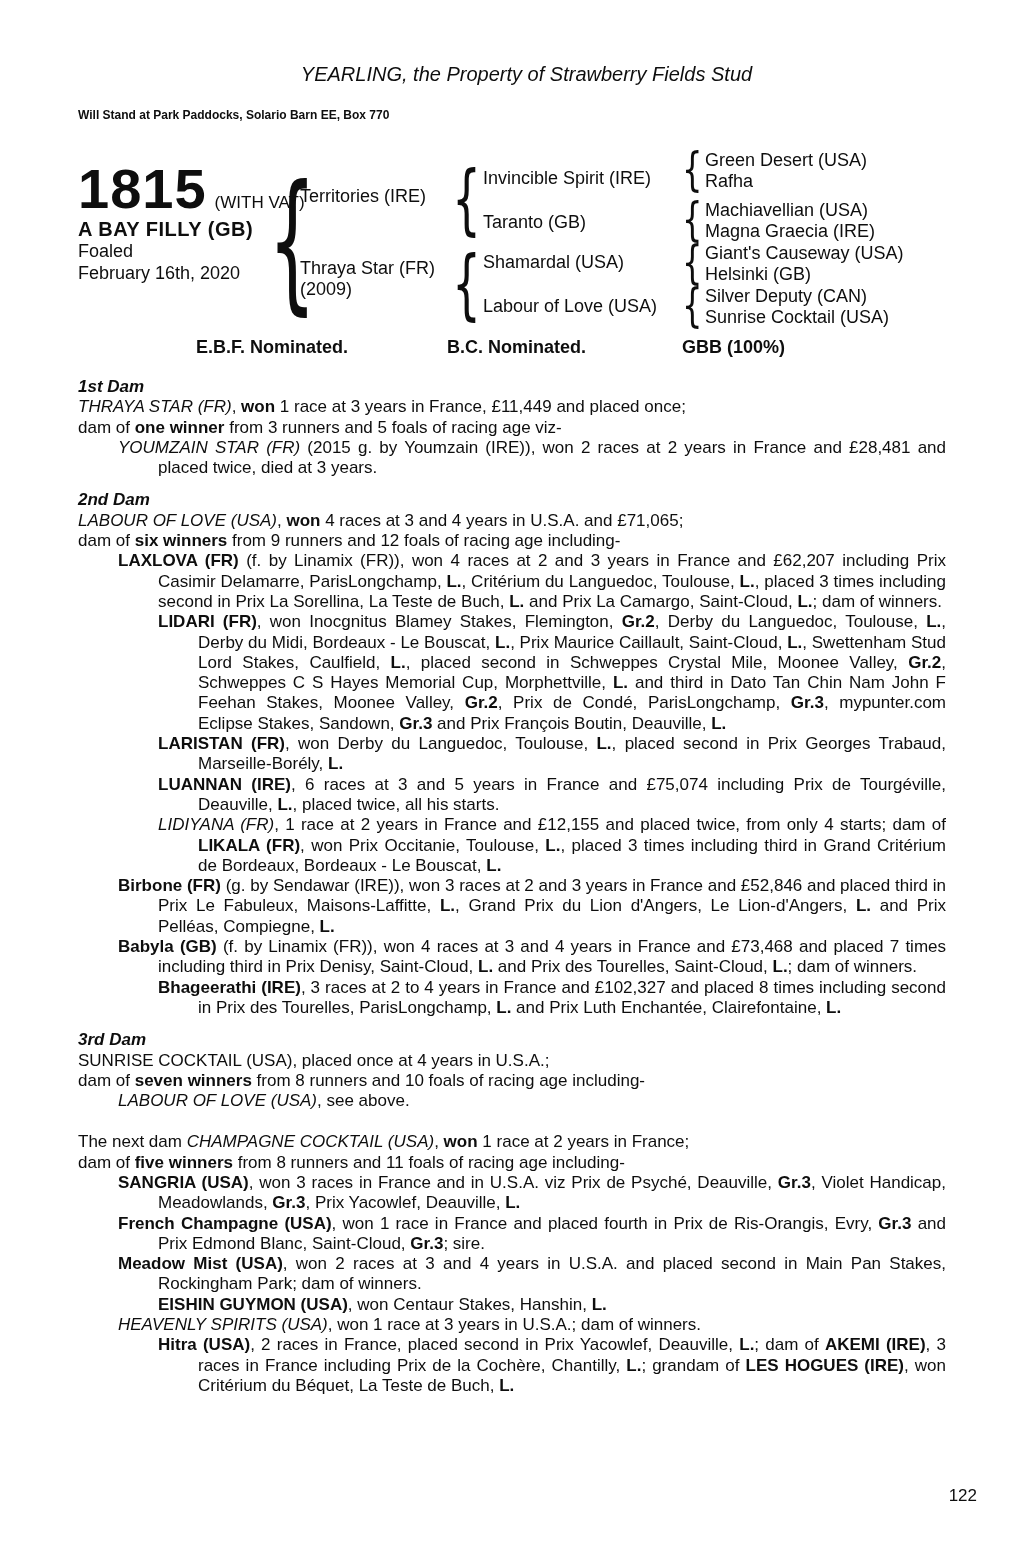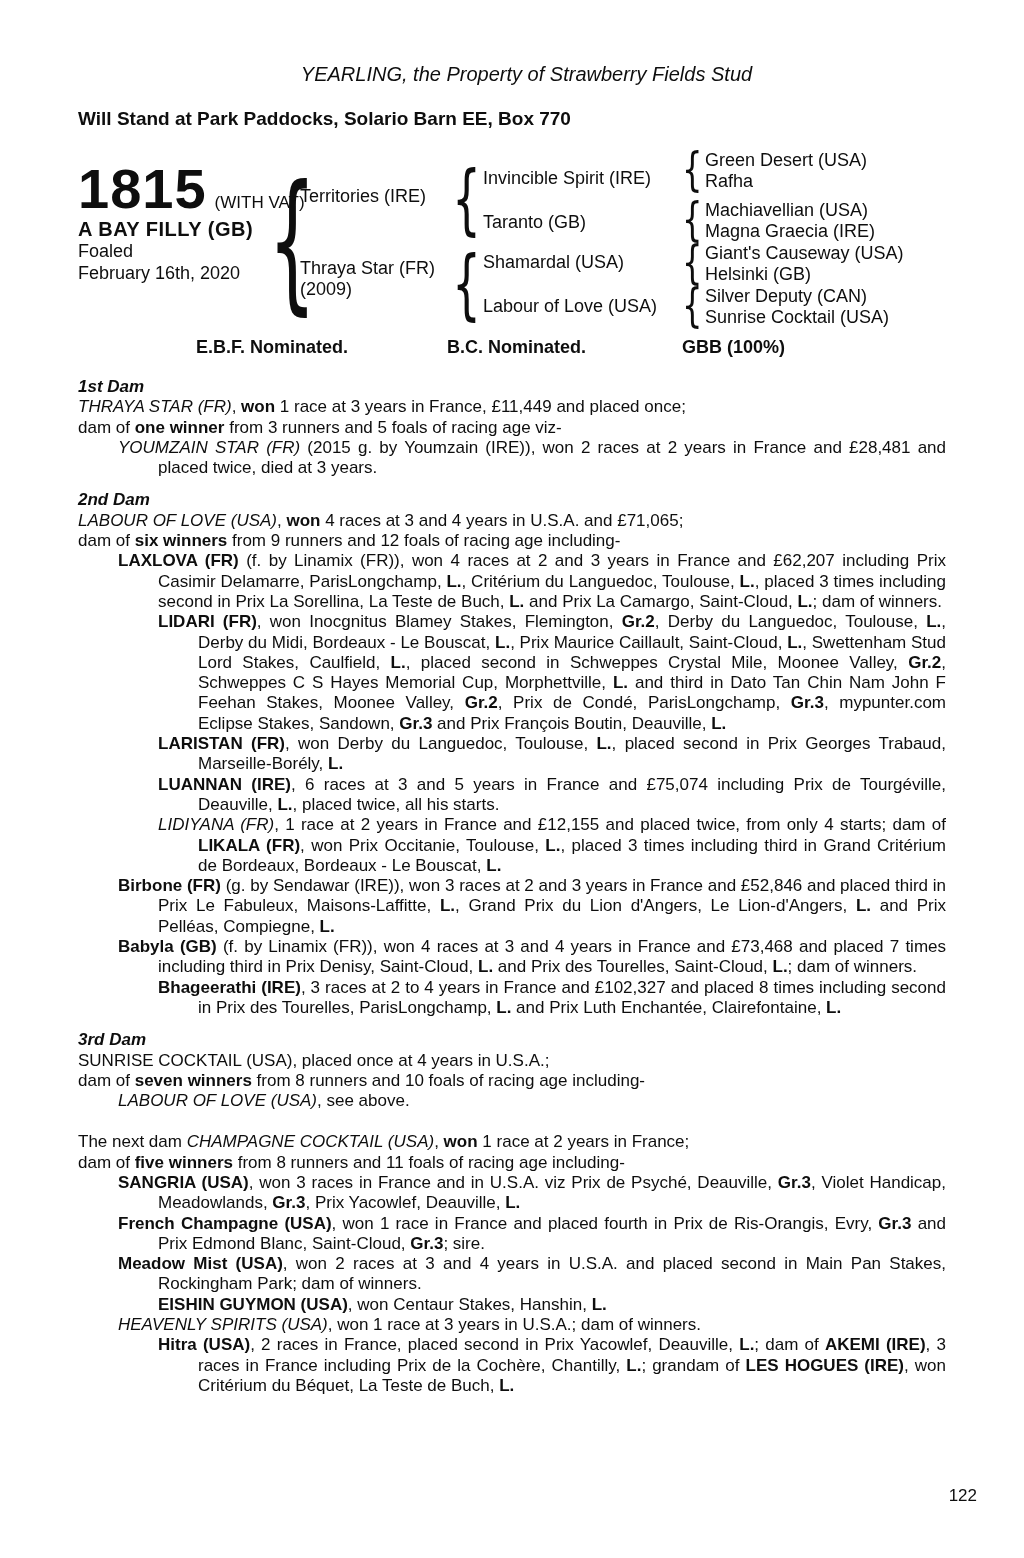--- a/index.html
+++ b/index.html
@@ -3,21 +3,21 @@
 <meta charset="utf-8">
 <style>
   html,body { margin:0; padding:0; background:#e8e8e8; }
   .page {
     position:relative; width:1024px; height:1558px; background:#ffffff;
     font-family:"Liberation Sans", sans-serif; color:#0e0e0e;
     margin:0 auto; overflow:hidden;padding-left:29px;
   }
   .abs { position:absolute; }
   .title { top:63px; left:0; width:100%; text-align:center; font-style:italic; font-size:20px; }
-  .stand { top:108px; left:78px; font-size:19px; font-weight:700; }
+  .stand { top:108px; left:78px; font-size:12px; font-weight:700; }
   .lot-row { top:156px; left:78px; display:flex; align-items:baseline; gap:8px; }
   .lot-num { font-size:56px; font-weight:700; letter-spacing:1px; }
   .lot-vat { font-size:17px; }
   .filly { top:218px; left:78px; font-size:18px; line-height:22px; }
   .filly .desc { font-size:20px; font-weight:700; letter-spacing:0.5px; }
   .ped-cell { position:absolute; font-size:18px; white-space:nowrap; }
   .brace { position:absolute; font-family:"DejaVu Sans", sans-serif; font-weight:400; color:#0e0e0e; }
   .noms { position:absolute; top:337px; left:0; width:100%; height:22px; font-weight:700; font-size:18px; }
   .noms span { position:absolute; white-space:nowrap; }
   .body { position:absolute; left:78px; top:377px; width:868px; font-size:17px; line-height:20.3px; }

